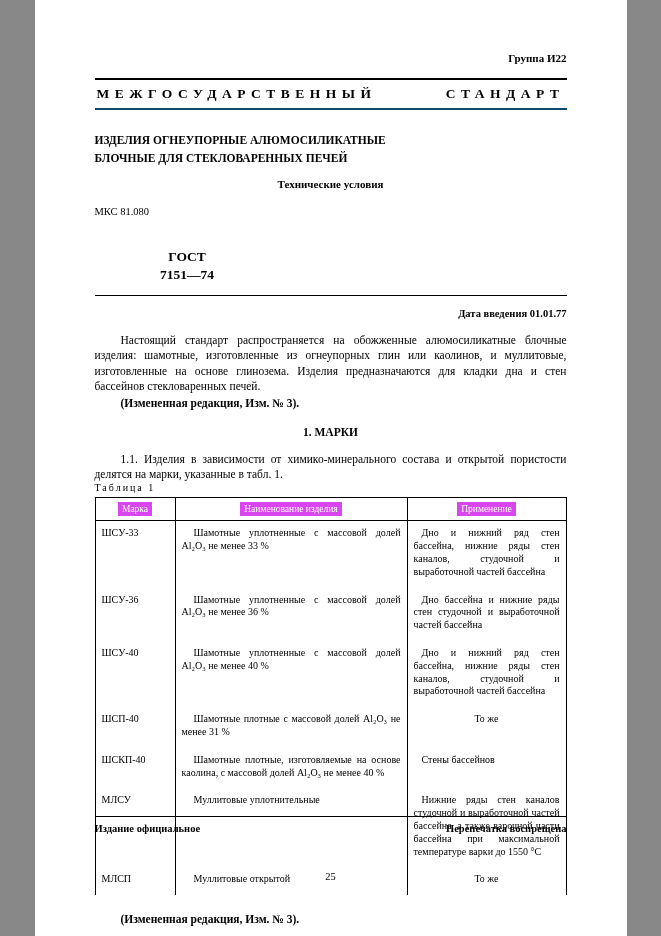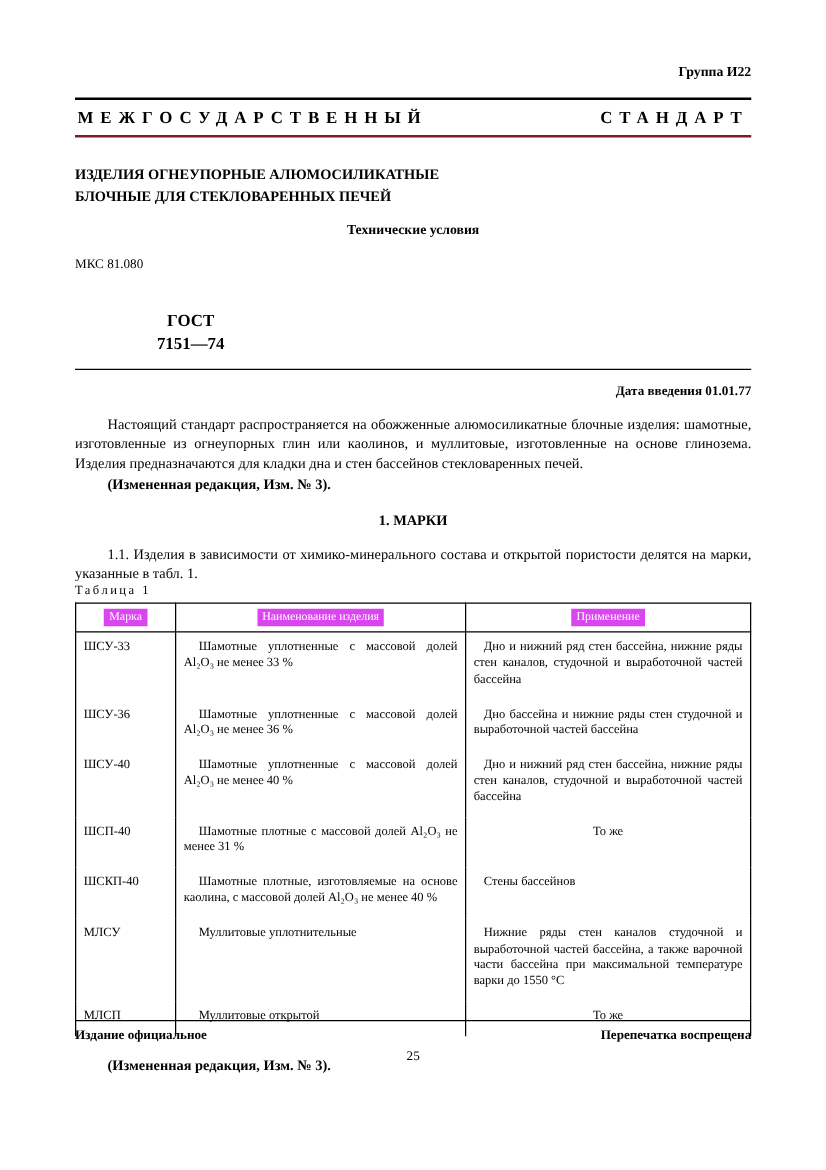--- a/index.html
+++ b/index.html
@@ -1,32 +1,32 @@
 <!DOCTYPE html>
 <html><head>
 <meta charset="utf-8">
 <style>
   * { margin:0; padding:0; box-sizing:border-box; }
   html,body { background:#888; }
   .page {
     position:relative;
-    width:661px; height:936px;
+    width:592px; height:936px;
     margin:0 auto;
     background:#ffffff;
     color:#000;
     font-family:"Liberation Serif","DejaVu Serif",serif;
     padding:52px 60px 0 60px;
     overflow:hidden;
   }
   .group-label{
     text-align:right; font-weight:bold; font-size:11px; margin-bottom:14px;
   }
   .std-banner{
     display:flex; justify-content:space-between; align-items:center;
-    border-top:2px solid #000; border-bottom:2px solid #7f1d1d;
+    border-top:2px solid #000; border-bottom:2px solid #0c4a6e;
     padding:6px 2px 6px 2px;
     font-weight:bold; font-size:13.5px; letter-spacing:5.5px;
   }
   .title-block{ display:flex; margin-top:22px;flex-direction:column; }
   .title-left{ flex:1; }
   .doc-title{ font-weight:bold; font-size:11.5px; line-height:1.55; }
   .subtitle{ font-weight:bold; font-size:11px; text-align:center; margin-top:10px; }
   .title-en{ font-size:10px; text-align:center; margin-top:13px; line-height:1.3; }
   .codes{ font-size:10.5px; margin-top:15px; line-height:1.25; }
   .gost-block{
@@ -70,21 +70,21 @@
   td.app{ text-align:justify; text-indent:8px; }
   td.app.c{ text-align:center; text-indent:0; }
   .after-table{ margin-top:18px; }
   .footer{
     position:absolute; left:60px; right:60px; top:816px;
     border-top:1px solid #000; padding-top:6px;
     display:flex; justify-content:space-between;
     font-weight:bold; font-size:10.5px;
   }
   .page-number{
-    position:absolute; left:0; right:0; top:840px;
+    position:absolute; left:0; right:0; top:871px;
     text-align:center; font-size:10.5px;
   }
 </style>
 </head>
 <body>
 
 <div class="page">
 
   <div class="group-label">Группа И22</div>
 

